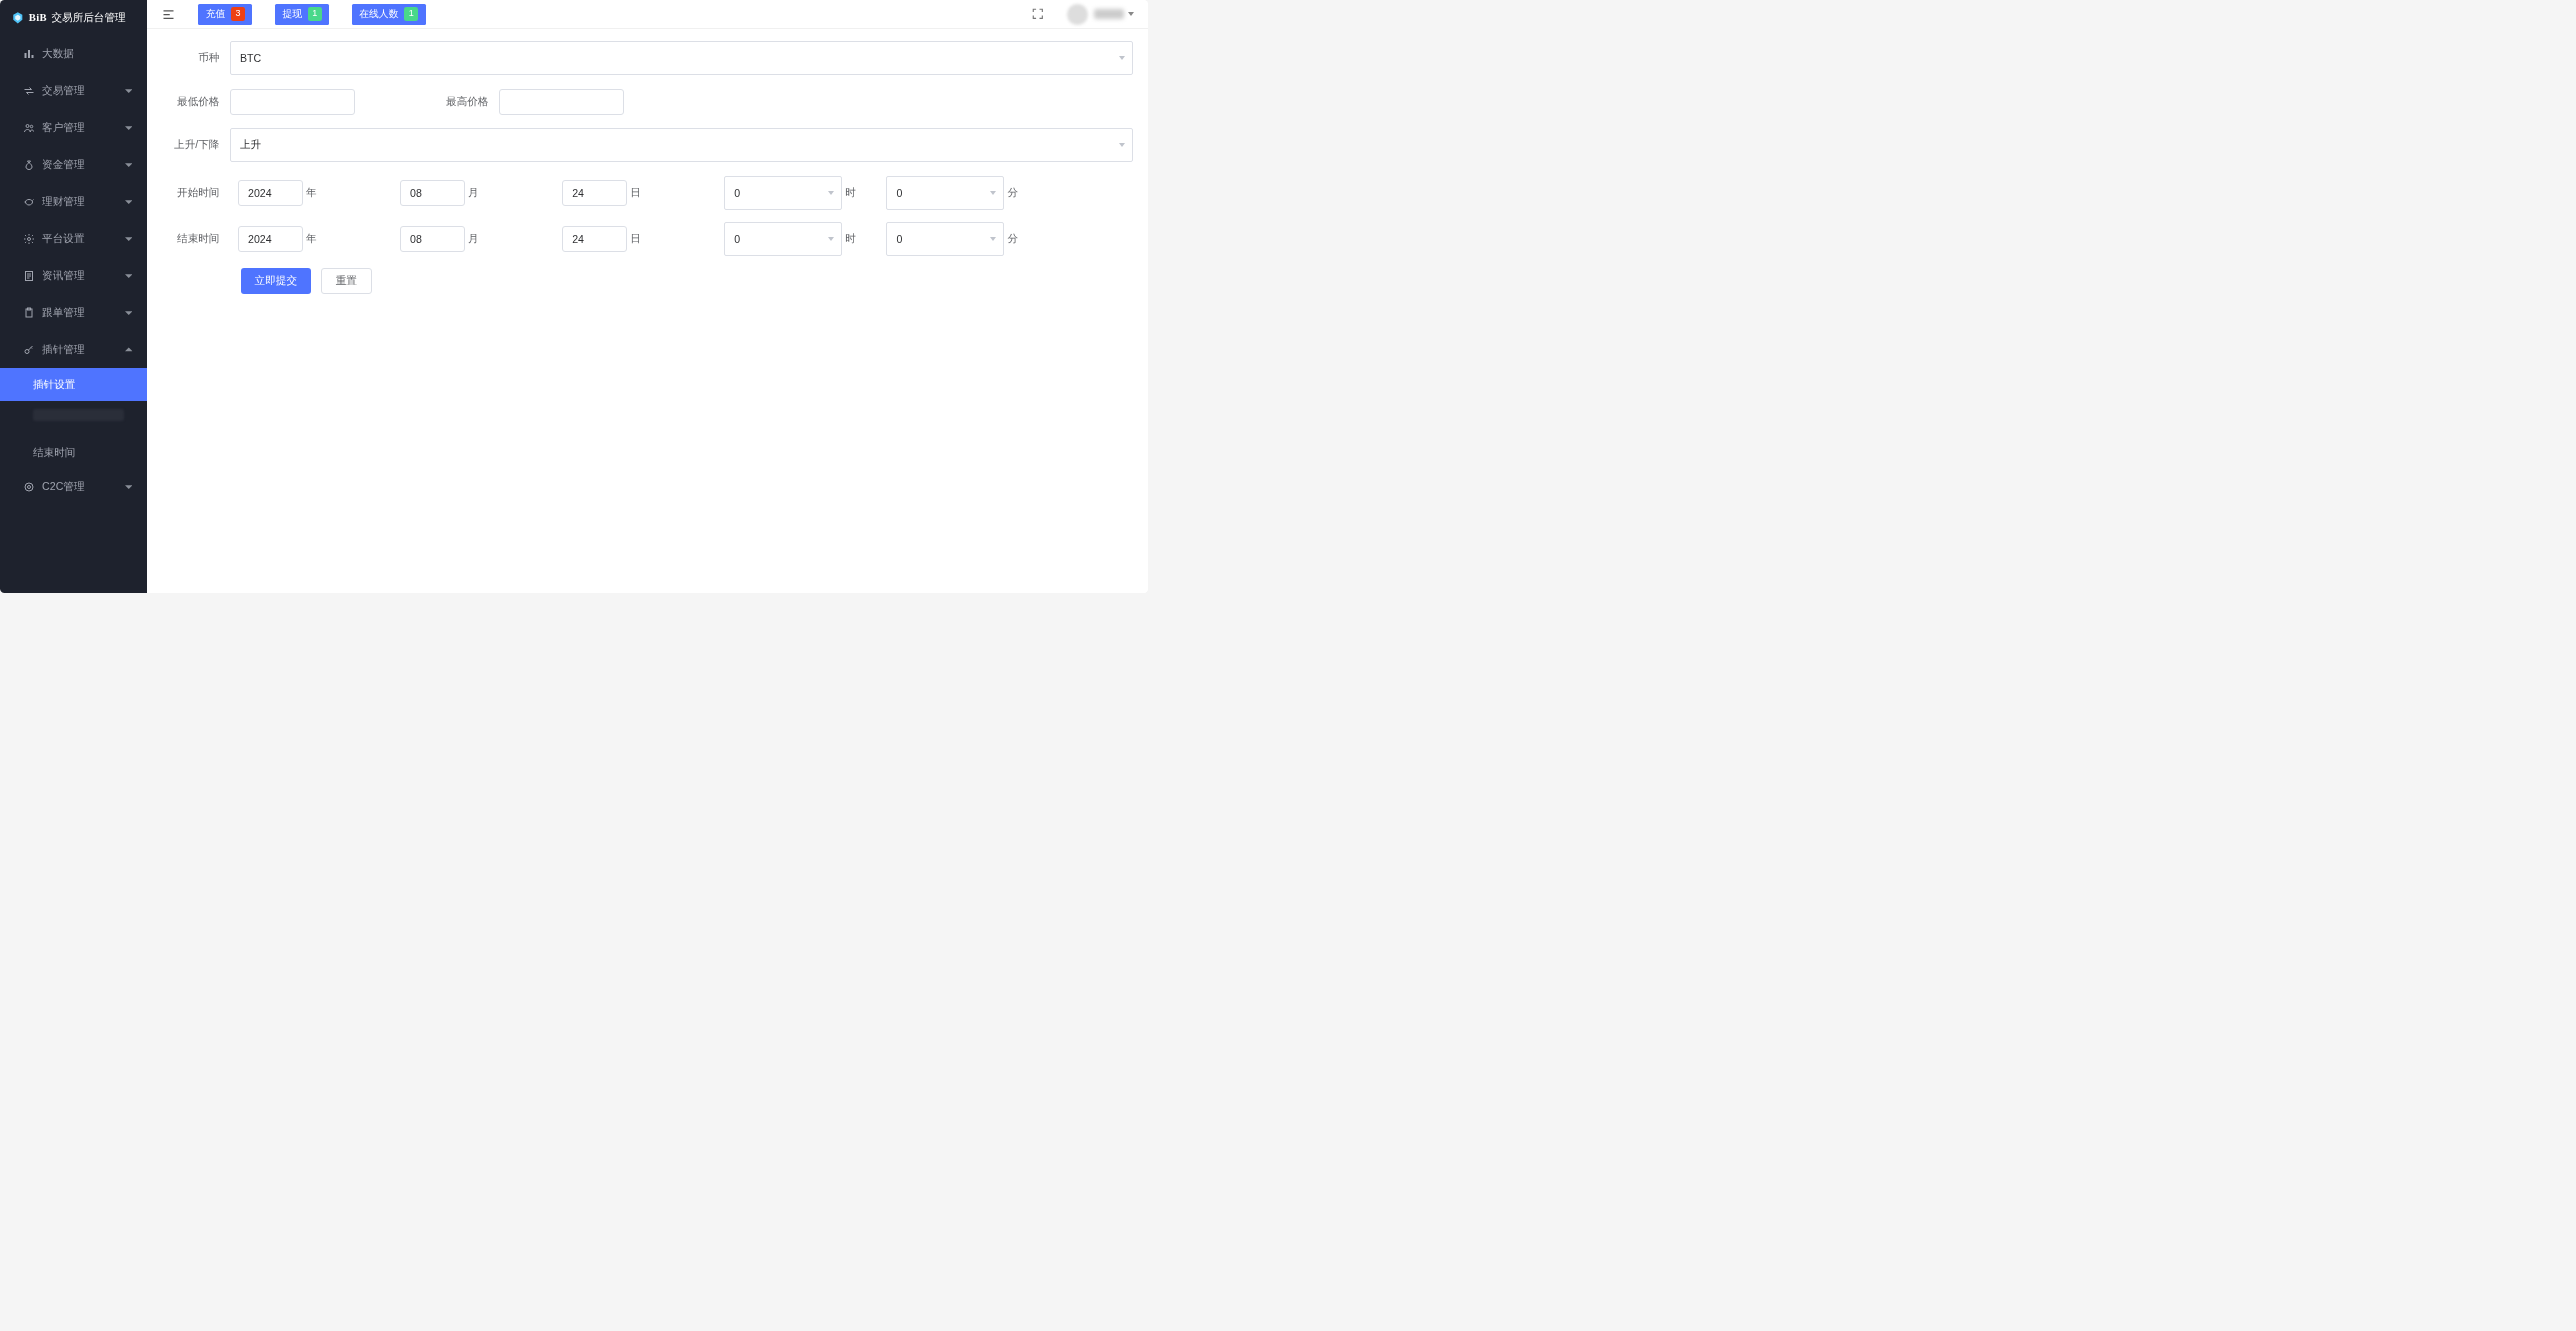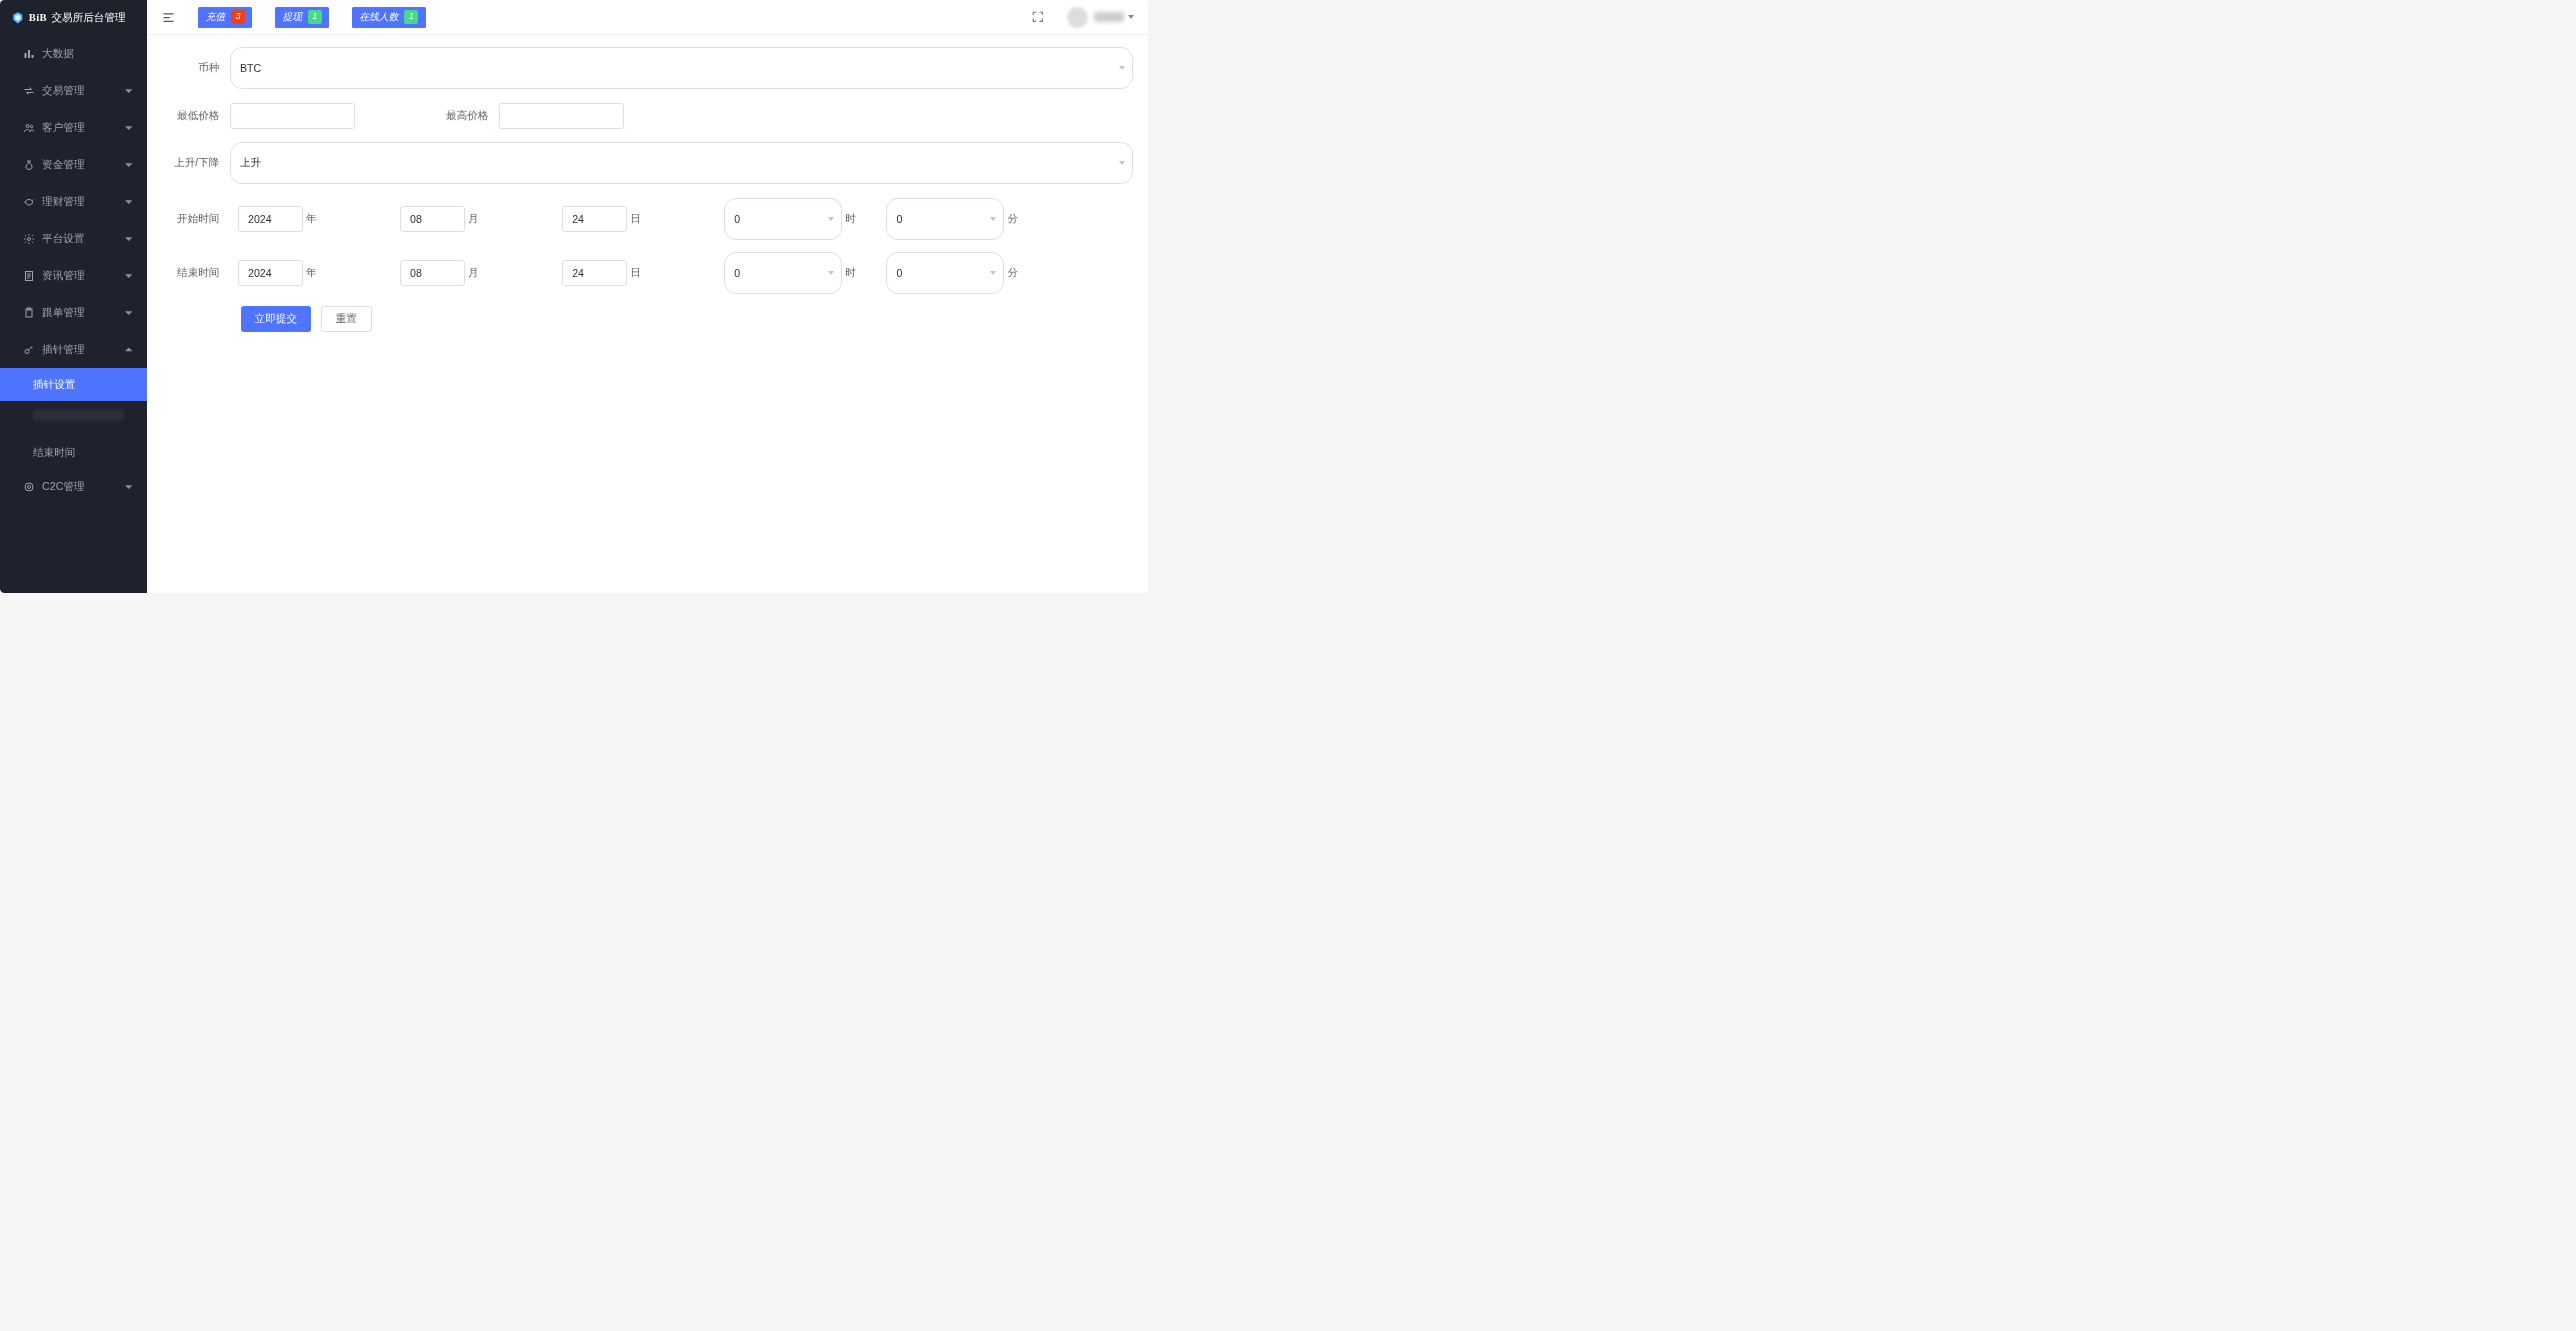--- a/index.html
+++ b/index.html
@@ -51,25 +51,24 @@
   cursor: pointer;
   font-size: 10.6px;
 }
 .submenu-item.redacted { padding-left:33px; height:27px; }
 .submenu-item.redacted .redbox { background:#2a2e39; height:12px; width:91px; border-radius:2.3px; margin-top:7.5px; filter: blur(0.8px);}
 .submenu-item.active { background: #4f74ff; color: #fff; }
 
 
 .main { flex: 1; display: flex; flex-direction: column; background: #fff; }
 .topbar {
-  height: 35px;
+  height: 29px;
   display: flex; align-items: center;
   padding: 0 13.6px;
   border-bottom: 0.8px solid #f0f0f0;
-  font-style: italic;
 }
 .topbar-toggle { width: 15px; height: 15px; margin-right: 22.6px; color:#555; cursor:pointer; }
 .top-btn {
   background: #4f74ff; color: #fff;
   height: 21px; padding: 0 7.5px;
   display: inline-flex; align-items: center;
   border-radius: 1.5px;
   margin-right: 22.6px;
   font-size: 9.8px;
   cursor: pointer;
@@ -105,21 +104,21 @@
   color: #606266; font-size: 10.6px;
 }
 .el-input {
   height: 26px; border: 0.8px solid #dcdfe6; border-radius: 3px;
   padding: 0 9px; background: #fff; color: #303133;
   font-size: 10.6px; outline: none;
 }
 .el-input::placeholder { color: #c0c4cc; }
 .el-input.full { flex: 1; max-width: 914px;}
 .el-select {
-  height: 42px; border: 0.8px solid #dcdfe6; border-radius: 12px;
+  height: 34px; border: 0.8px solid #dcdfe6; border-radius: 2px;
   padding: 0 22.6px 0 9px; background: #fff; color: #303133;
   display: flex; align-items: center; position: relative;
   font-size: 10.6px;
 }
 .el-select.full { flex: 1; max-width: 914px;}
 .el-select .sel-caret {
   position: absolute; right: 7.5px; top: 50%; transform: translateY(-50%);
   width: 0; height: 0; border-left: 3.8px solid transparent; border-right: 3.8px solid transparent; border-top: 4.5px solid #c0c4cc;
 }
 .inline-input { width: 125px; }

